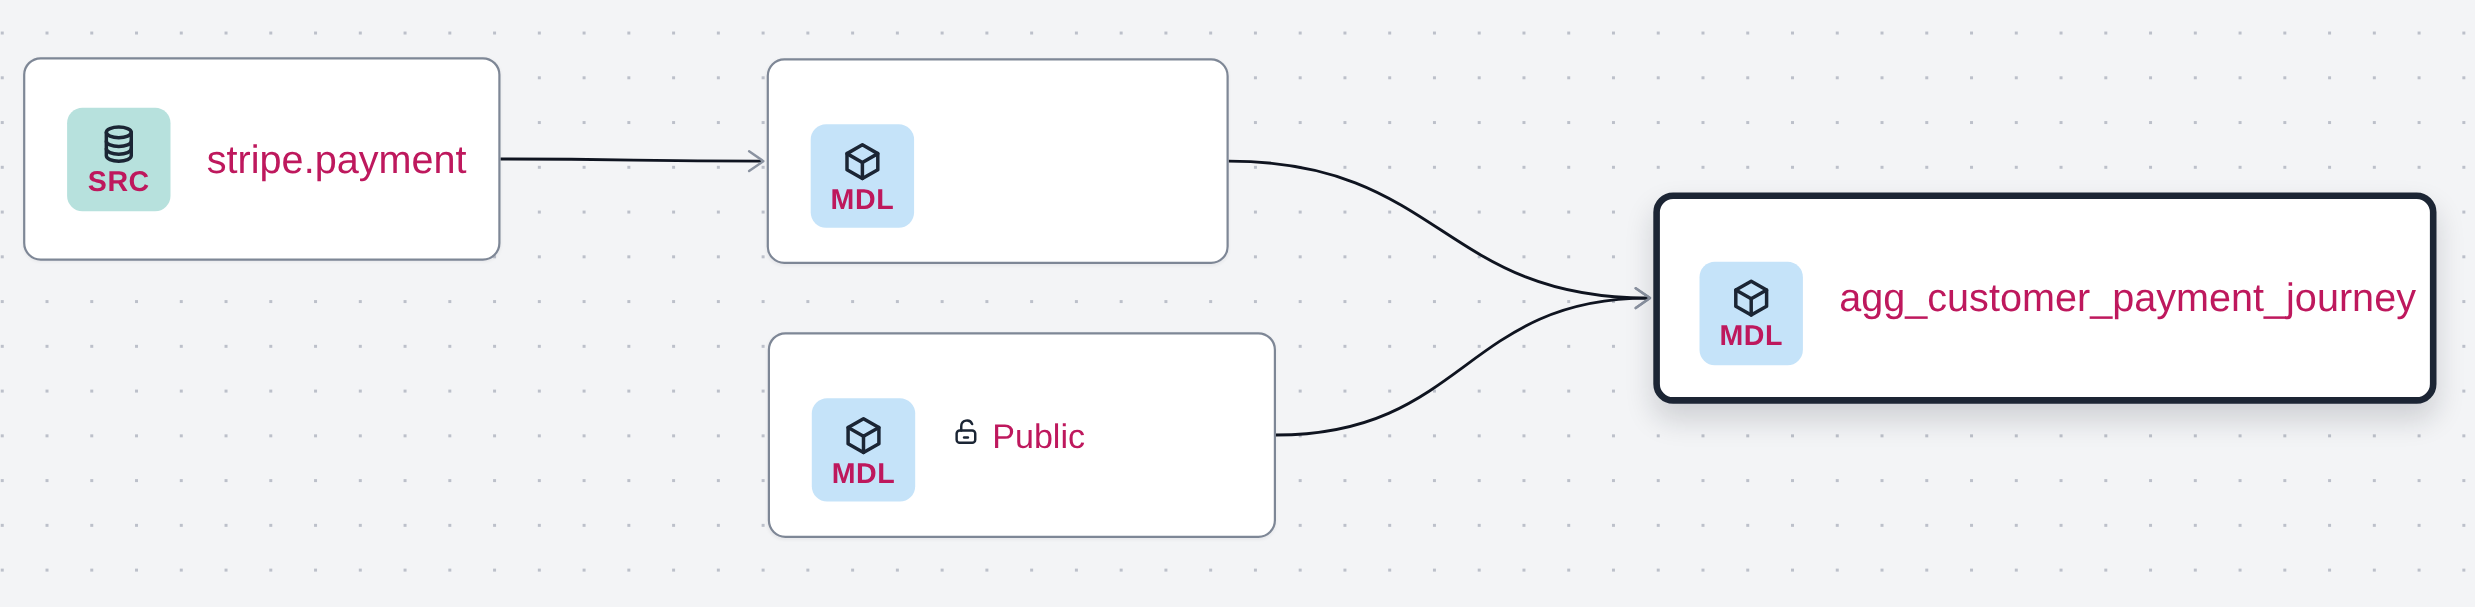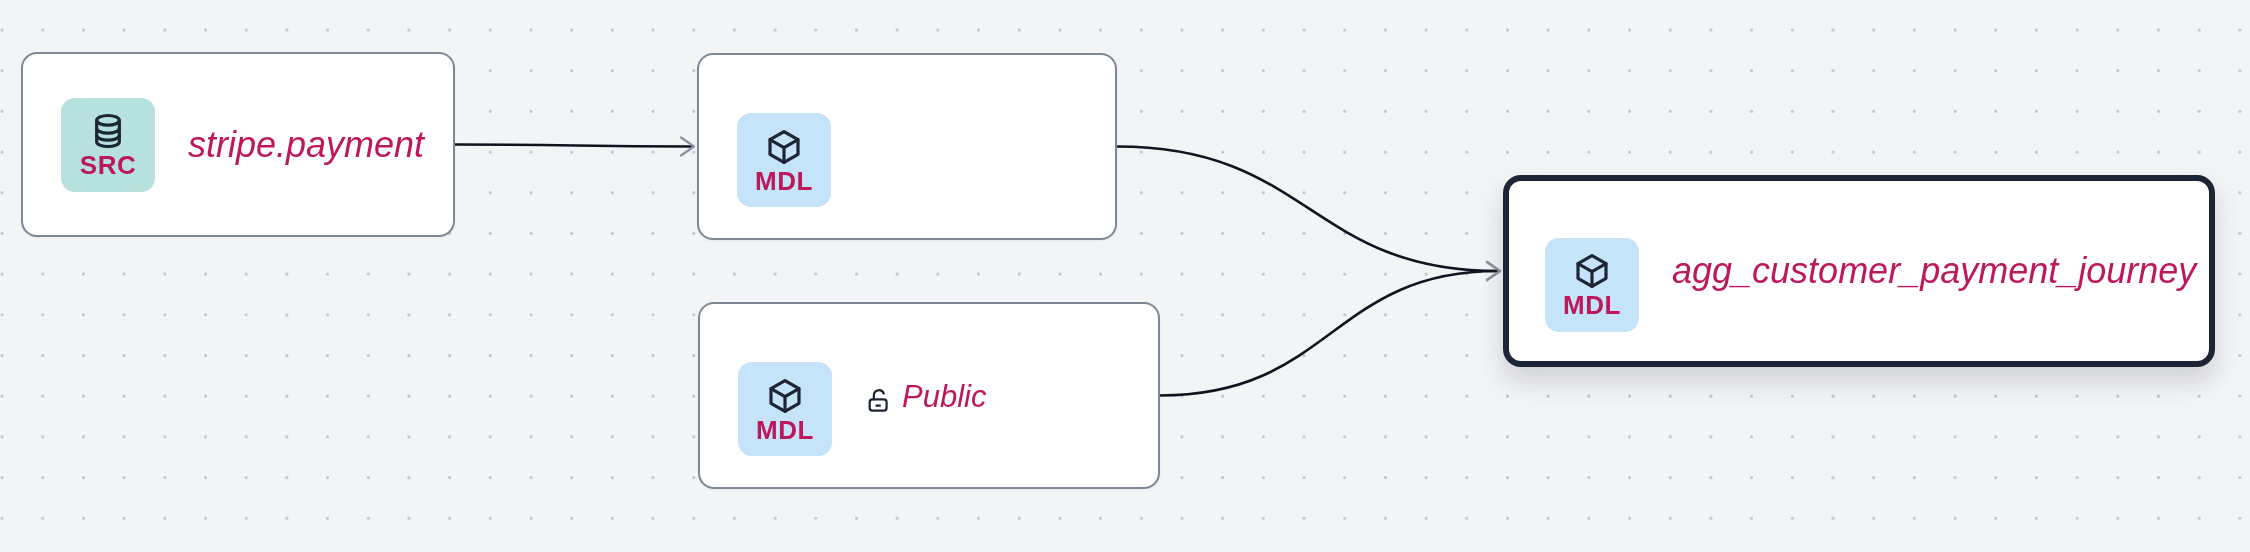--- a/index.html
+++ b/index.html
@@ -65,30 +65,30 @@
     stroke-width: 1.9;
     stroke-linecap: round;
     stroke-linejoin: round;
   }
   .badge .badge-label {
     font-size: 26px;
     font-weight: 600;
     line-height: 26px;
     letter-spacing: 0.5px;
   }
-  .node-text { display: flex; flex-direction: column; justify-content: center; font-style: italic; }
+  .node-text { display: flex; flex-direction: column; justify-content: center; }
   .node-title {
     font-size: 36px;
     line-height: 44px;
     font-weight: 400;
     white-space: nowrap;
   }
   .node-access {
     display: flex;
-    align-items: flex-end;
+    align-items: flex-start;
     gap: 9px;
     margin-top: 3px;
   }
   .node-access svg {
     width: 28px;
     height: 28px;
     stroke: #1b2534;
     fill: none;
     stroke-width: 1.9;
     stroke-linecap: round;

